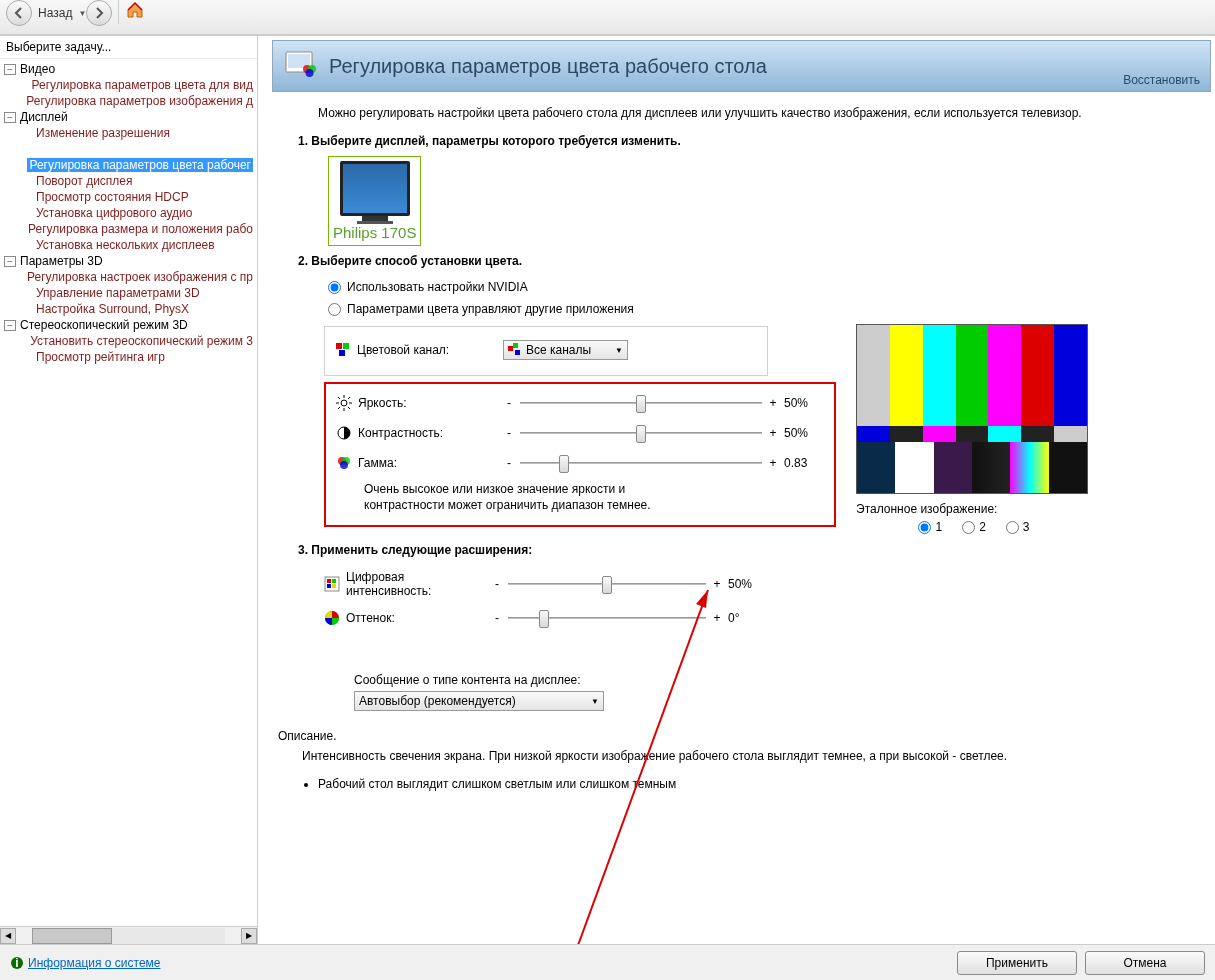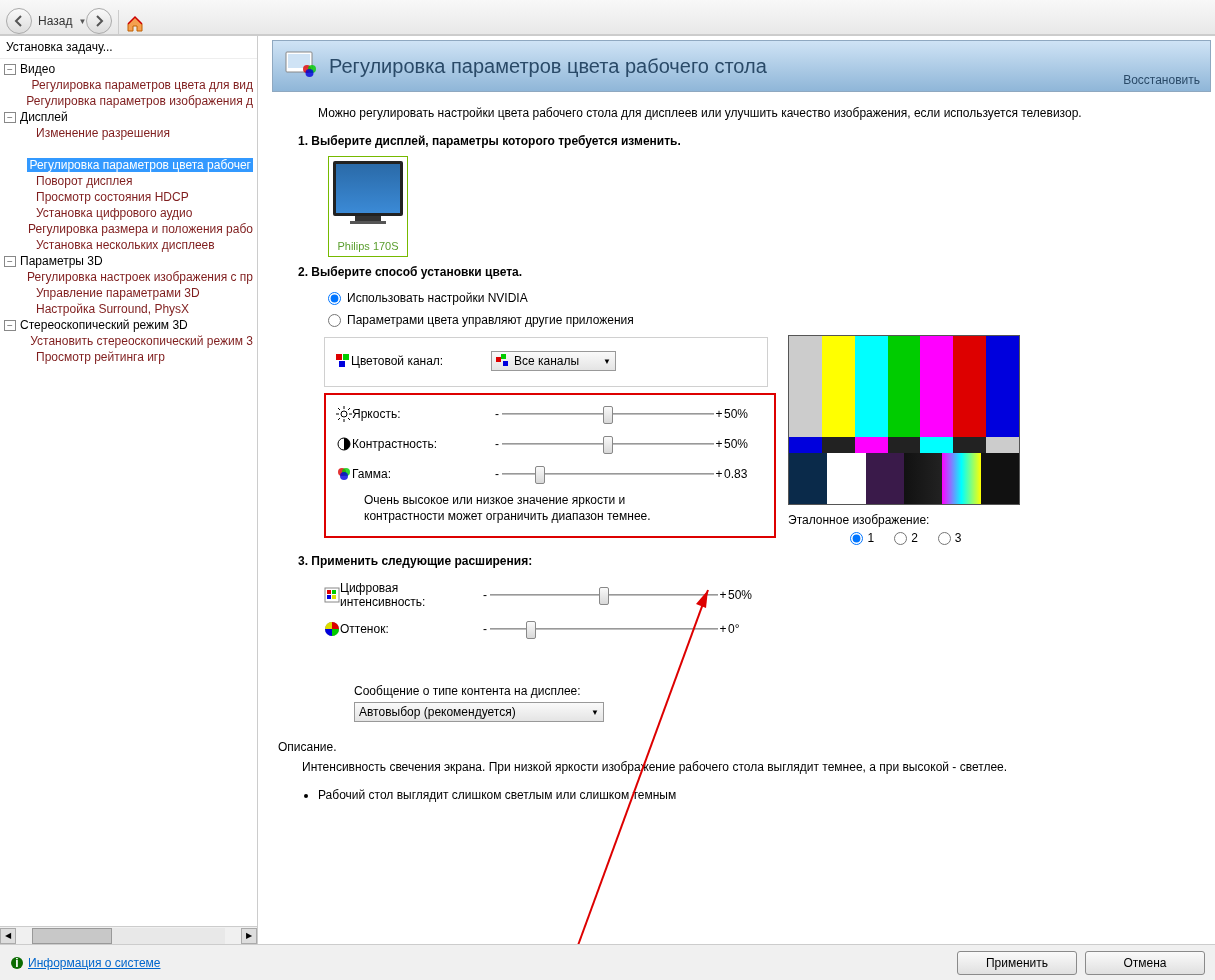--- a/index.html
+++ b/index.html
@@ -1,17 +1,17 @@
 <!DOCTYPE html>
 <html><head>
 <meta charset="utf-8">
 <style>
 * { box-sizing: border-box; margin: 0; padding: 0; font-family: "Segoe UI", Tahoma, Arial, sans-serif; font-size: 12px; }
 body { width: 1215px; height: 980px; background: #f0f0f0; overflow: hidden; display: flex; flex-direction: column; }
-.toolbar { height: 35px; background: linear-gradient(#f8f8f8,#e8e8e8); border-bottom: 1px solid #ccc; display: flex; align-items: flex-end; padding: 0 6px; gap: 0; }
+.toolbar { height: 35px; background: linear-gradient(#f8f8f8,#e8e8e8); border-bottom: 1px solid #ccc; display: flex; align-items: flex-start; padding: 0 6px; gap: 0; }
 .nav-btn { width: 26px; height: 26px; border-radius: 50%; background: linear-gradient(#fafafa,#dcdcdc); border: 1px solid #aaa; display: flex; align-items: center; justify-content: center; cursor: pointer; }
 .nav-btn svg { width: 12px; height: 12px; }
 .back-group { display: flex; align-items: center; gap: 2px; }
 .back-label { font-size: 12px; color: #333; margin: 0 4px; }
 .dd-caret { font-size: 8px; color:#555; }
 .tb-sep { width:1px; height:24px; background:#ccc; margin:0 6px; }
 .home-icon { width:20px; height:20px; }
 .main { flex:1; display:flex; overflow:hidden; border-top:1px solid #ccc; }
 .sidebar { width:258px; background:#fff; border-right:1px solid #ccc; display:flex; flex-direction:column; }
 .sidebar-head { padding:4px 6px; font-size:12px; color:#000; border-bottom:1px solid #eee; }
@@ -32,38 +32,38 @@
 .header-icon { width:34px; height:30px; margin-right:10px; }
 .header-title { font-size:20px; color:#2a4a68; font-weight:normal; }
 .header-restore { position:absolute; right:10px; bottom:4px; color:#2a4a68; font-size:12px; cursor:pointer; }
 .bodytext { padding:14px 40px 6px 60px; color:#000; font-size:12px; }
 .section { padding:8px 40px 0 40px; }
 .sec-head { font-weight:bold; font-size:12px; padding-bottom:8px; }
 .monitor-box { border:1px solid #76b900; padding:4px; display:inline-block; text-align:center; margin-left:30px; }
 .monitor-img { width:70px; height:55px; background:linear-gradient(#2a6aa8,#3b8ad6); border:3px solid #222; border-radius:2px; position:relative; margin:0 auto; }
 .monitor-stand { width:26px; height:5px; background:#333; margin:0 auto; }
 .monitor-base { width:36px; height:3px; background:#555; margin:0 auto; }
-.monitor-label { color:#5a9e2e; font-size:11px; padding-top:16px; }
+.monitor-label { color:#5a9e2e; font-size:15px; padding-top:0; }
 .radio-row { display:flex; align-items:center; gap:6px; padding:4px 0 4px 30px; }
 .radio-row input { margin:0; }
 .settings-group { border:1px solid #d0d0d0; margin:6px 0 6px 26px; padding:8px 10px 10px 10px; width:444px; }
-.setting-row { display:flex; align-items:center; padding:5px 0; }
+.setting-row { display:flex; align-items:center; padding:5px 0; gap:6px; }
 .setting-icon { width:16px; height:16px; flex-shrink:0; }
 .setting-label { width:140px; }
 .setting-minus { width:10px; text-align:center; }
 .setting-plus { width:10px; text-align:center; }
 .setting-val { width:40px; text-align:left; }
 .slider { flex:1; height:20px; position:relative; }
 .slider-track { position:absolute; top:9px; left:0; right:0; height:2px; background:#bfbfbf; border-top:1px solid #999; }
 .slider-thumb { position:absolute; top:2px; width:10px; height:18px; background:linear-gradient(#fafafa,#d8d8d8); border:1px solid #888; border-radius:2px; transform:translateX(-5px); }
 .dropdown { display:flex; align-items:center; background:linear-gradient(#fafafa,#e4e4e4); border:1px solid #999; height:20px; padding:0 4px; gap:4px; cursor:pointer; }
 .dd-icon { width:14px; height:14px; flex-shrink:0; }
 .dd-text { flex:1; }
 .dd-arrow { font-size:8px; }
-.redbox { border:2px solid #d00; padding:4px 10px 8px 10px; margin:6px 0 6px 26px; width:452px; }
+.redbox { border:2px solid #d00; padding:4px 10px 8px 10px; margin:6px 8px 6px 26px; width:512px; }
 .hint { padding:4px 0 4px 28px; font-size:12px; color:#000; max-width:360px; line-height:1.3; }
 .two-col { display:flex; gap:12px; }
 .preview-col { width:236px; padding-top:4px; }
 .preview-bars { width:232px; height:170px; border:1px solid #555; background:#888; display:flex; flex-direction:column; }
 .bars-top { flex:1.6; display:flex; }
 .bars-top div { flex:1; }
 .bars-mid { flex:0.25; display:flex; }
 .bars-mid div { flex:1; }
 .bars-bot { flex:0.8; display:flex; }
 .bars-bot div { flex:1; }
@@ -104,21 +104,21 @@
   </div>
   <div class="tb-sep"></div>
   <svg class="home-icon" viewBox="0 0 20 20">
     <path d="M3 10 L10 3 L17 10 L17 17 L12 17 L12 12 L8 12 L8 17 L3 17 Z" fill="#f5a050" stroke="#c06000"></path>
     <path d="M3 10 L10 3 L17 10" fill="none" stroke="#c00" stroke-width="1.5"></path>
   </svg>
 </div>
 
 <div class="main">
   <div class="sidebar">
-    <div class="sidebar-head">Установка задачу...</div>
+    <div class="sidebar-head">Выберите задачу...</div>
     <div class="tree">
       <div class="tree-node">
         <div class="tree-row">
             <span class="tree-exp">−</span>
             <span class="tree-label">Видео</span>
           </div>
         <div class="tree-row">
             <span class="tree-sp"></span>
             <span class="tree-sp"></span>
             <span class="tree-link">Регулировка параметров цвета для вид</span>

